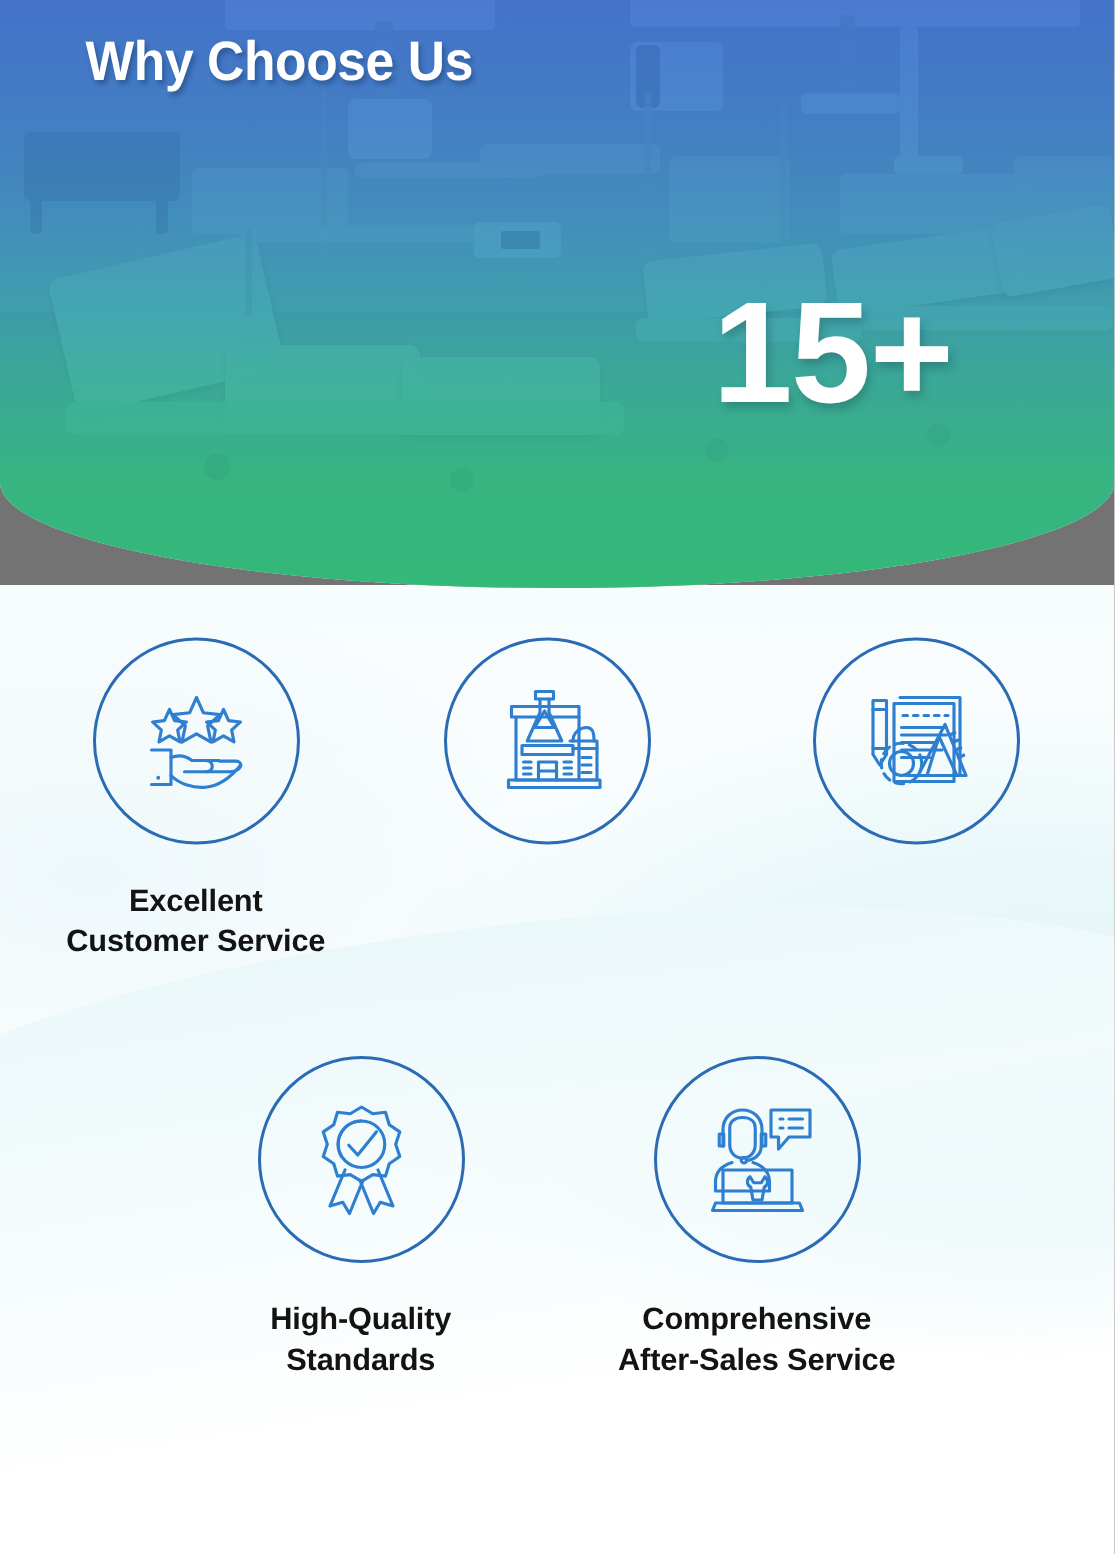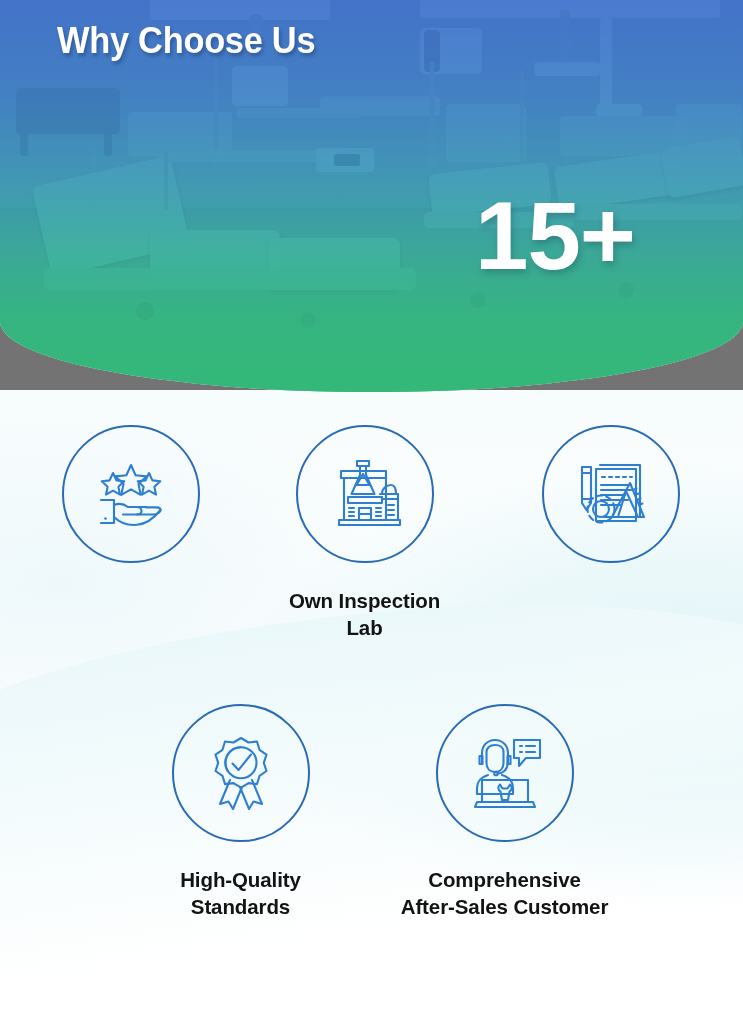--- a/index.html
+++ b/index.html
@@ -260,20 +260,22 @@
               <path d="M11 47 L24 47 L24 70 L11 70"></path>
               <circle cx="15.5" cy="65.5" r="1.3" fill="#2f7fd0" stroke="none"></circle>
 
               <path d="M24 52 C29 50 34 51 38 54 L47 54 C50 54 51.5 56 51.5 58 C51.5 60 50 61.5 47 61.5 L33 61.5"></path>
               <path d="M38 54 L56 54"></path>
               <path d="M47 61.5 L63 61.5 C68 61.5 70.5 59 70.5 57 C70.5 55.5 69 54.4 67 54.4 L56 54.4"></path>
               <path d="M24 64 C30 70 39 72.5 47 71.8 C54 71.2 62 67.6 70.5 57"></path>
             </svg>
           </span>
         </div>
+        <div class="feature-label">Excellent
+Customer Service</div>
       </div>
 
       <div class="feature">
         <div class="icon-circle">
           <span>
             <svg width="82" height="82" viewBox="0 0 82 82" fill="none" stroke="#2f7fd0" stroke-width="2.1" stroke-linecap="round" stroke-linejoin="round">
 
               <path d="M33 8 L45 8 L45 13 L33 13 Z"></path>
 
               <path d="M36 13 L36 22 L27.5 41 L50.5 41 L42 22 L42 13"></path>
@@ -295,22 +297,20 @@
 
               <path d="M25 55 L30 55 M25 59 L30 59 M25 63 L30 63"></path>
 
               <path d="M52 55 L57 55 M52 59 L57 59 M52 63 L57 63"></path>
               <path d="M64 52 L70 52 M64 57 L70 57 M64 62 L70 62"></path>
 
               <path d="M15 67 L76 67 L76 72 L15 72 Z"></path>
             </svg>
           </span>
         </div>
-        <div class="feature-label">Own Inspection
-Lab</div>
       </div>
 
       <div class="feature w-wide">
         <div class="icon-circle">
           <span>
             <svg width="82" height="82" viewBox="0 0 82 82" fill="none" stroke="#2f7fd0" stroke-width="2.1" stroke-linecap="round" stroke-linejoin="round">
 
               <path d="M30 12 L70 12 L70 64 L34 64"></path>
 
               <path d="M26 16 L66 16 L66 68 L26 68 Z"></path>
@@ -386,17 +386,17 @@
               <path d="M18 48 L64 48 L64 70 L18 70 Z"></path>
 
               <path d="M13 70 L69 70 L71 75 L11 75 Z"></path>
 
               <path d="M36 52.5 C33.5 54.5 33.8 58 36.5 59.5 L38 68 L44 68 L45.5 59.5
                        C48.2 58 48.5 54.5 46 52.5 L43.5 56.5 L38.5 56.5 Z"></path>
             </svg>
           </span>
         </div>
         <div class="feature-label">Comprehensive
-After-Sales Customer</div>
+After-Sales Service</div>
       </div>
     </div>
   </div>
 </div>
 
 </body></html>

